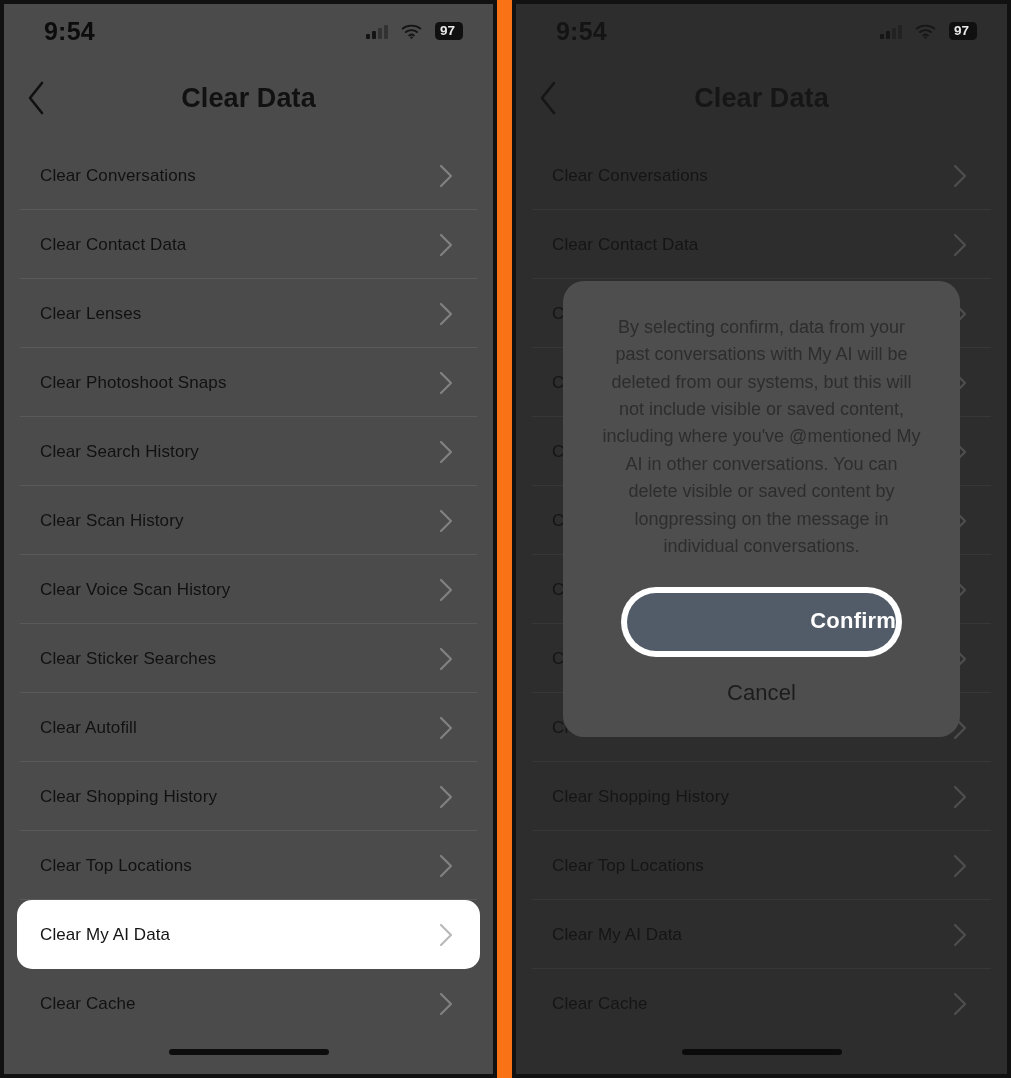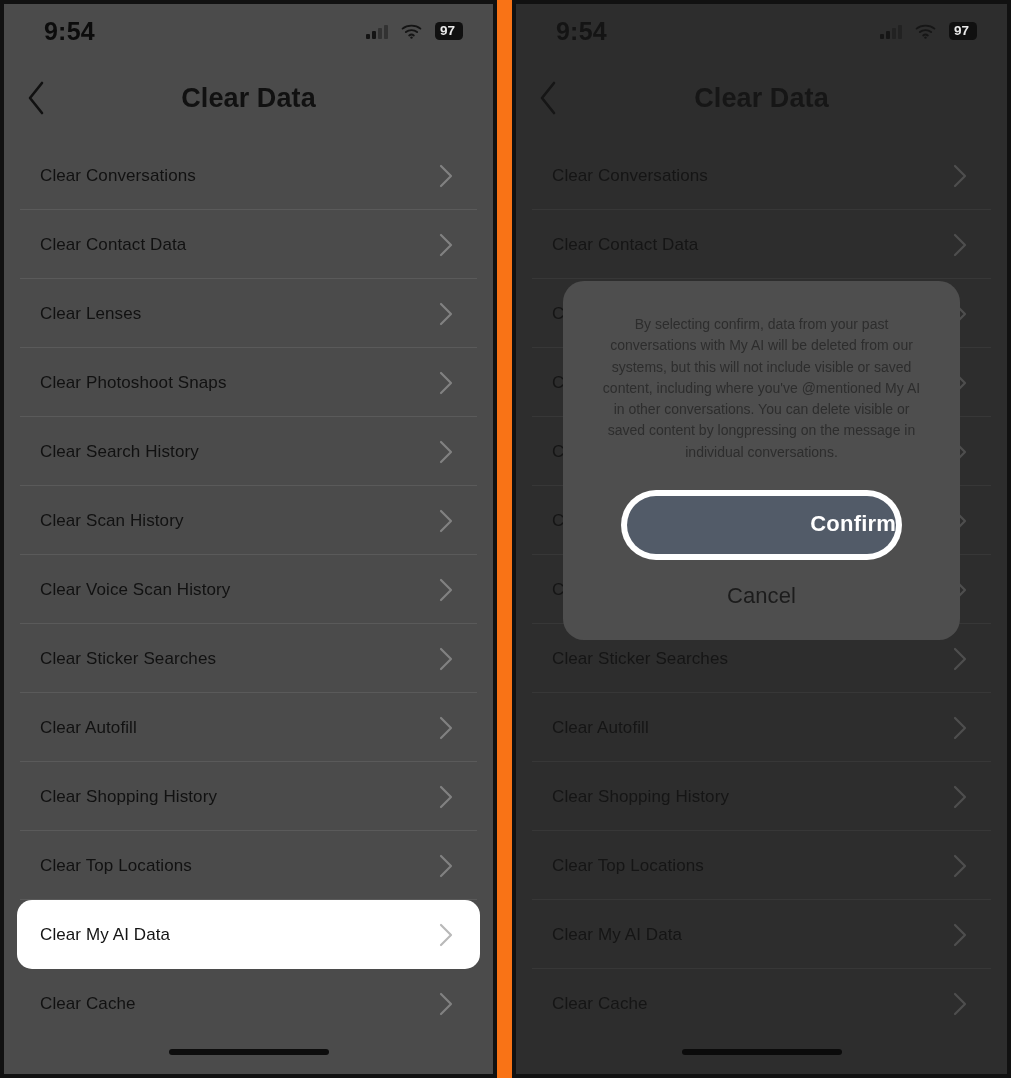--- a/index.html
+++ b/index.html
@@ -131,21 +131,21 @@
     left:51px; top:281px; width:397px;
     background:#4e4e4e; border-radius:21px;
     padding:33px 24px 26px;
     text-align:center;
   }
   .modal-title {
     font-size:23px; font-weight:700; color:#111;
     margin-bottom:23px; letter-spacing:.1px;
   }
   .modal-body {
-    font-size:14px; line-height:1.52; color:#2d2d2d;
+    font-size:18px; line-height:1.52; color:#2d2d2d;
     padding:0 14px; margin-bottom:27px;
   }
   .btn-confirm-wrap {
     background:#ffffff; border-radius:40px; padding:6px;
     margin:0 34px 14px;
   }
   .btn-confirm {
     display:block; width:100%; background:#525b68; color:#ffffff;
     border:none; border-radius:34px; padding:15px 0 17px;
     font-size:22px; font-weight:700; font-family:inherit;

